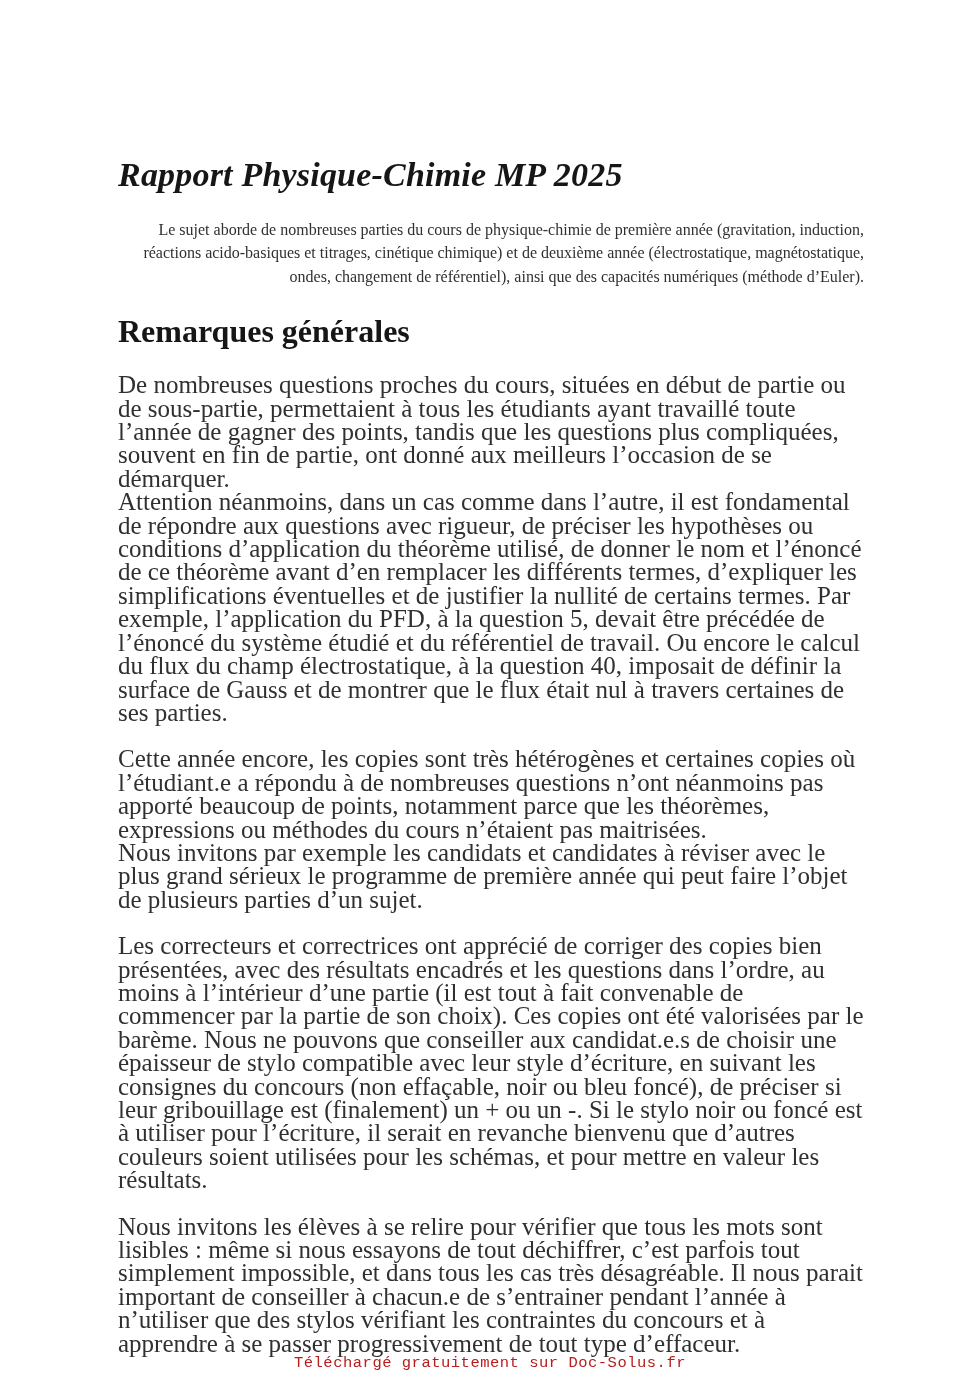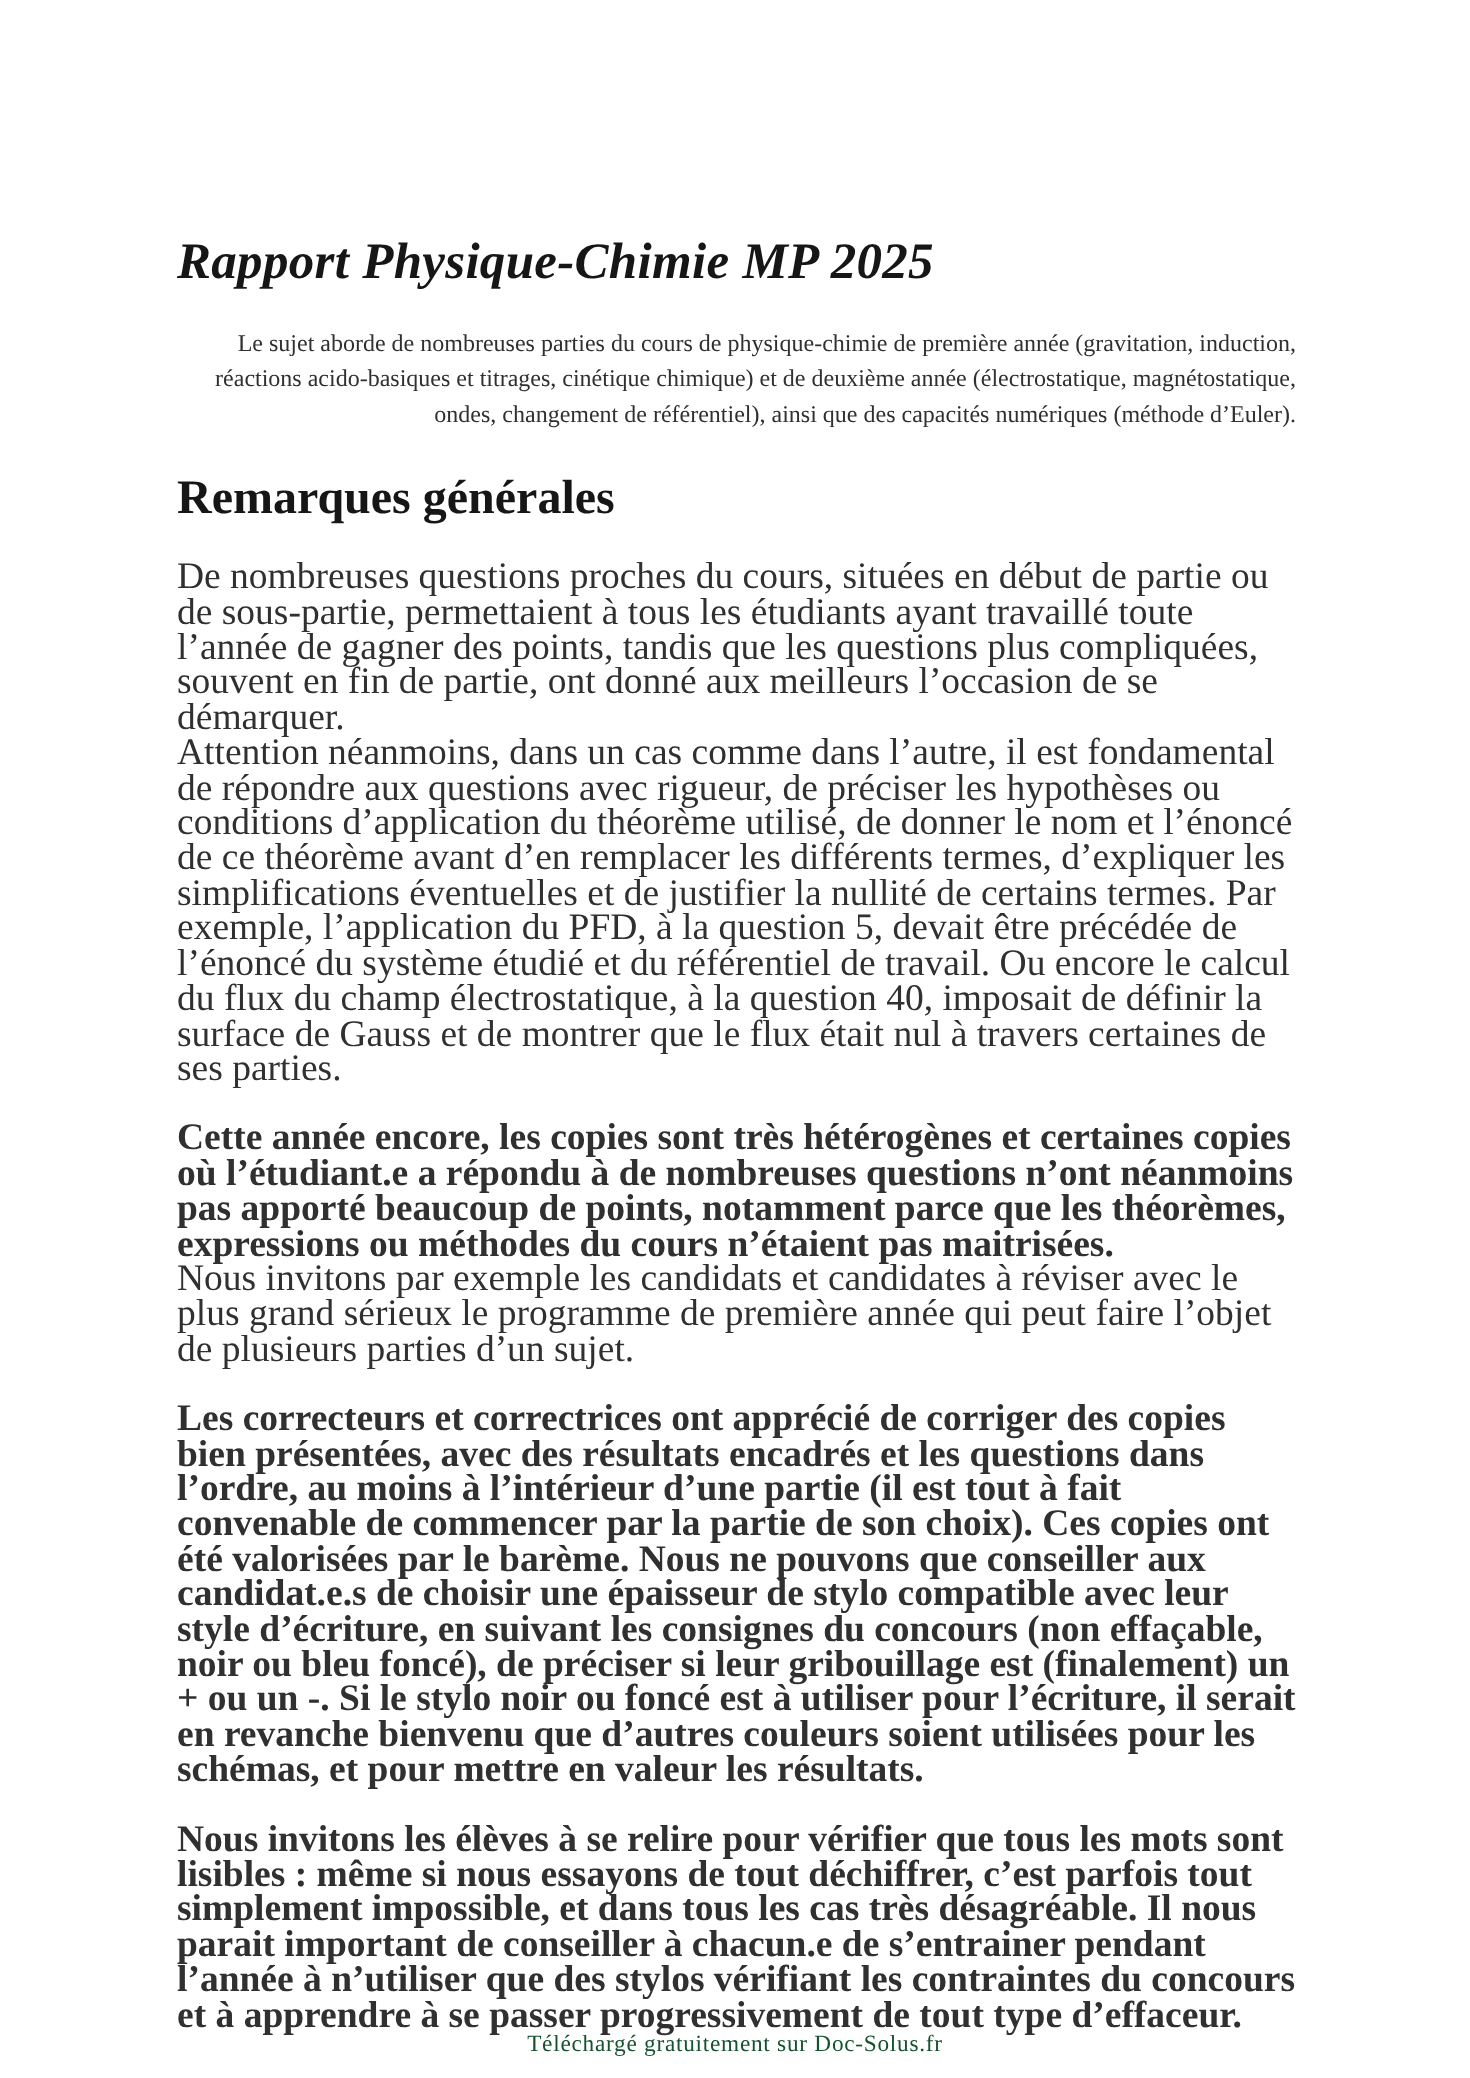--- a/index.html
+++ b/index.html
@@ -50,32 +50,31 @@
     color: #161616;
   }
   .body-para {
     margin: 0;
     font-size: 25px;
     line-height: 23.4px;
     text-align: left;
   }
   .body-para.gap {
     margin-top: 23px;
-    font-weight: bold;
   }
   .footer-watermark {
     position: absolute;
     left: 0;
     bottom: 13px;
     width: 100%;
     text-align: center;
-    font-family: Liberation Serif, serif;
+    font-family: Liberation Mono, monospace;
     font-size: 15.5px;
     letter-spacing: 0.5px;
-    color: #14532d;
+    color: #b91c1c;
   }
 </style>
 </head>
 <body>
 
 <div class="page">
 
   <h1 class="doc-title">Rapport Physique-Chimie MP 2025</h1>
 
   <p class="intro">Le sujet aborde de nombreuses parties du cours de physique-chimie de première année (gravitation, induction, réactions acido-basiques et titrages, cinétique chimique) et de deuxième année (électrostatique, magnétostatique, ondes, changement de référentiel), ainsi que des capacités numériques (méthode d’Euler).</p>

